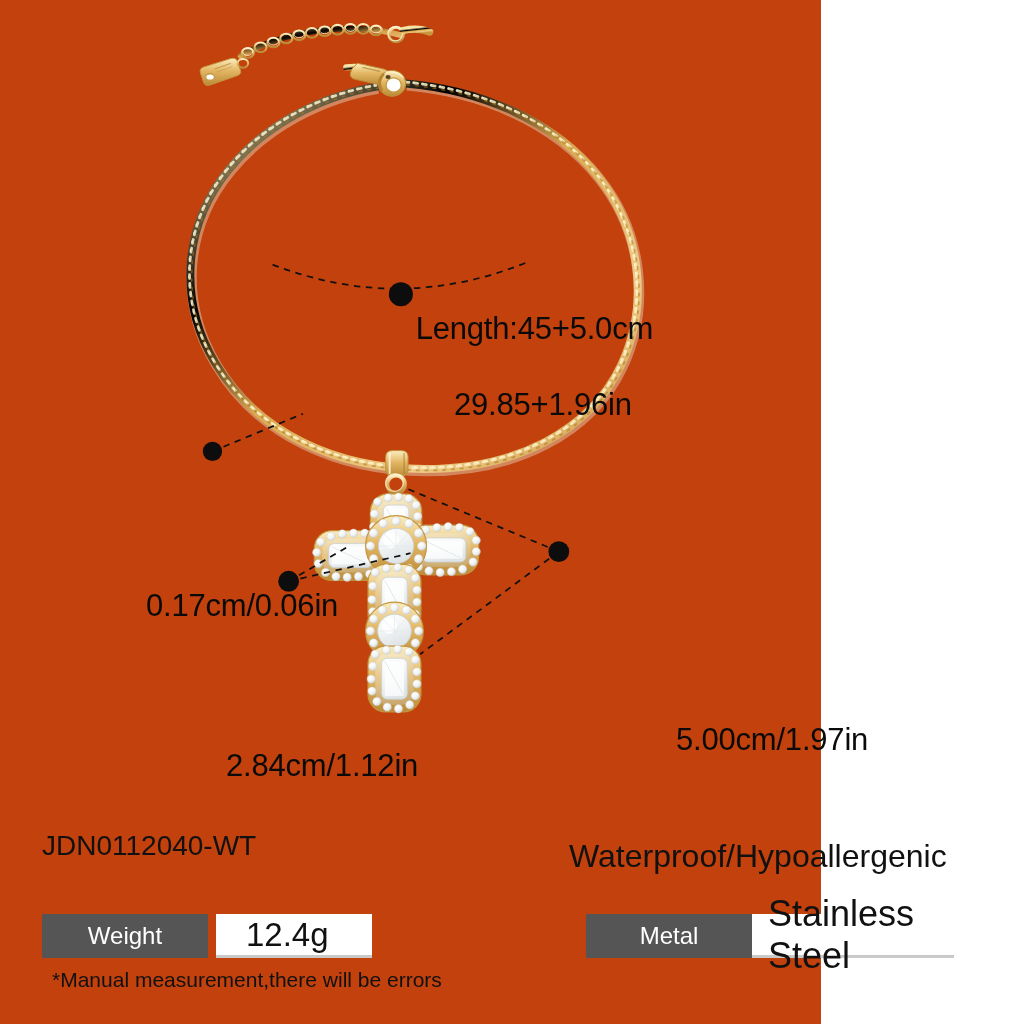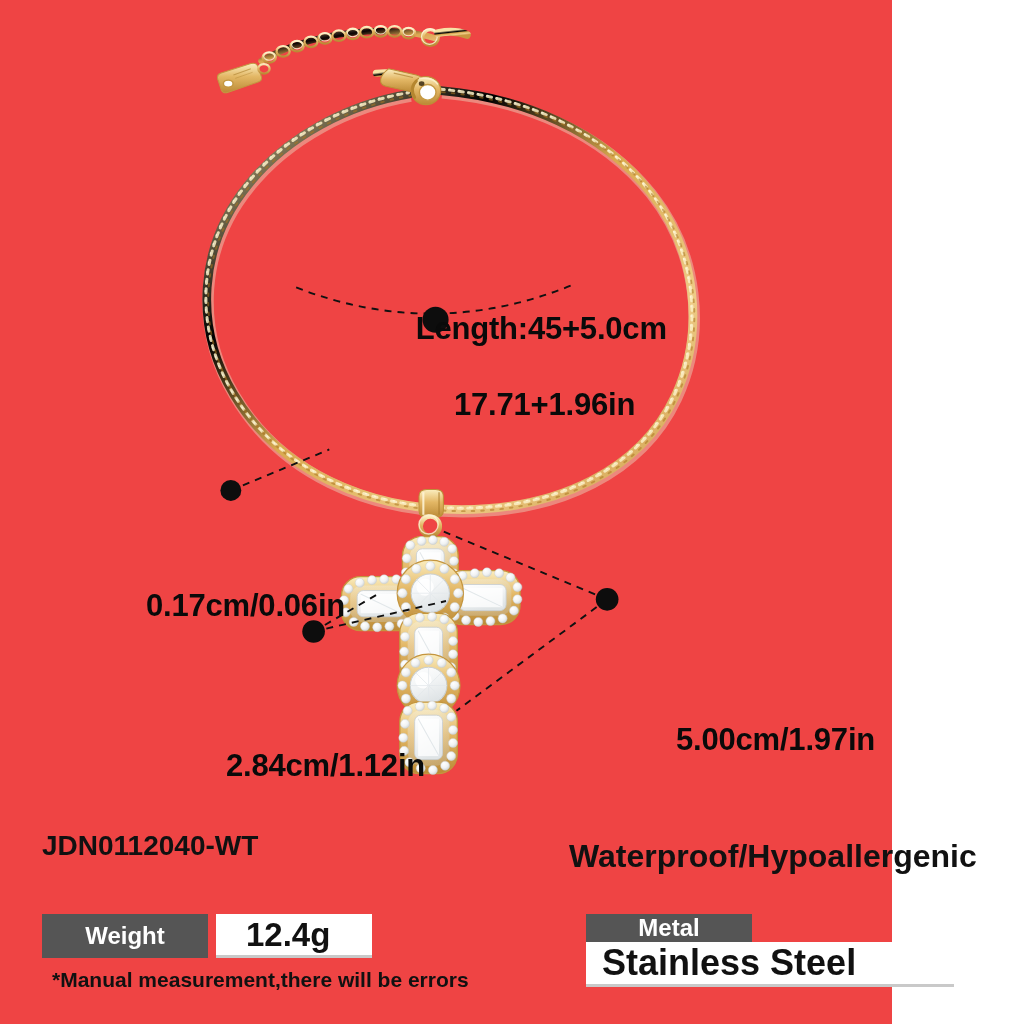--- a/index.html
+++ b/index.html
@@ -4,23 +4,22 @@
 <style>
   * { box-sizing: border-box; margin: 0; padding: 0; }
   html, body {
     width: 1024px; height: 1024px;
     background: #ffffff;
     font-family: "Liberation Sans", sans-serif;
     overflow: hidden;
   }
   #page {
     position: relative;
-    width: 892px; height: 1024px;
-    background: #ef4444;
-    font-weight: bold;
+    width: 821px; height: 1024px;
+    background: #c2410c;
   }
   #artwork { position: absolute; inset: 0; }
 
   .meas-label {
     position: absolute;
     color: #0a0a0a;
     font-size: 31px;
     font-family: "Liberation Sans", sans-serif;
     white-space: pre;
     letter-spacing: -0.2px;
@@ -54,21 +53,21 @@
     margin-left: 48px;
   }
 
   .spec {
     position: absolute;
     height: 44px;
     display: flex;
     align-items: stretch;
   }
   #spec-weight { left: 42px; top: 914px; width: 330px; gap: 8px; }
-  #spec-metal  { left: 586px; top: 914px; width: 368px; flex-direction: column; }
+  #spec-metal  { left: 586px; top: 914px; width: 368px; }
 
   .spec-key {
     background: #555555;
     color: #ffffff;
     font-size: 24px;
     display: flex;
     align-items: center;
     justify-content: center;
     padding: 0 10px;
   }
@@ -417,21 +416,21 @@
     <g fill="#0d0d0d">
       <circle cx="500" cy="367" r="15"></circle>
       <circle cx="265" cy="563" r="12"></circle>
       <circle cx="360" cy="725" r="13"></circle>
       <circle cx="697" cy="688" r="13"></circle>
     </g>
   </svg>
 
   <div class="meas-label" id="length-label">
     <span>Length:45+5.0cm</span>
-    <span class="l2">17.71+1.96in</span>
+    <span class="l2">29.85+1.96in</span>
   </div>
 
   <div class="meas-label" id="label-thickness">0.17cm/0.06in</div>
 
   <div class="meas-label" id="label-width">2.84cm/1.12in</div>
 
   <div class="meas-label" id="label-height">5.00cm/1.97in</div>
 
   <div id="product-code">JDN0112040-WT</div>
   <div id="feature-text">Waterproof/Hypoallergenic</div>

